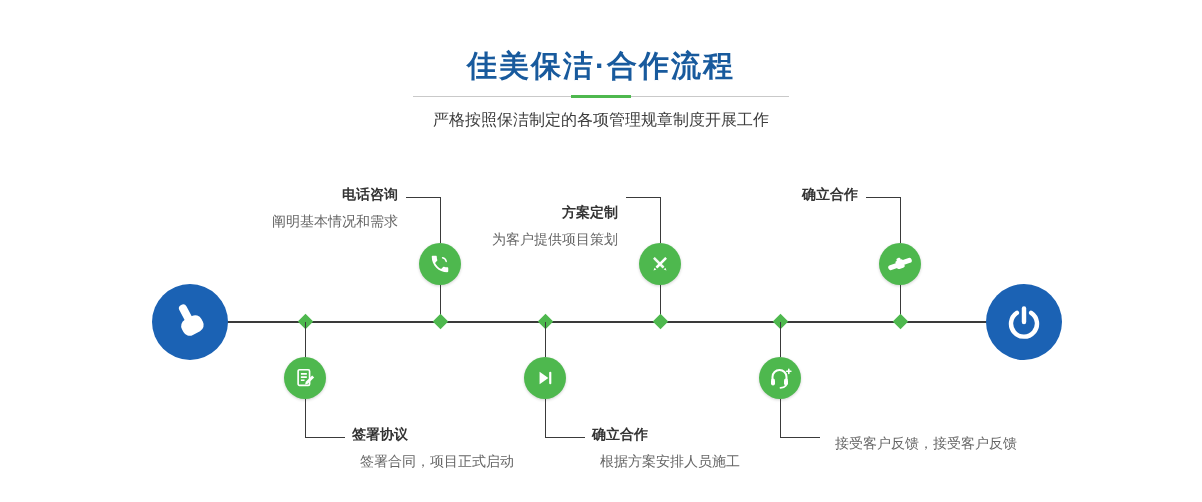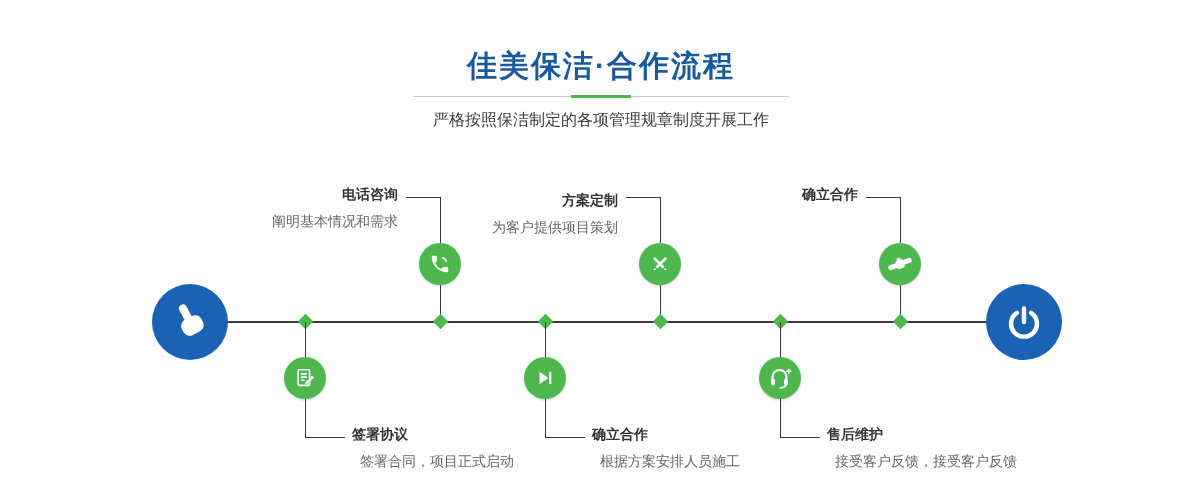--- a/index.html
+++ b/index.html
@@ -80,21 +80,21 @@
           <path fill="#fff" d="M6.62 10.79c1.44 2.83 3.76 5.14 6.59 6.59l2.2-2.2c.27-.27.67-.36 1.02-.24 1.12.37 2.33.57 3.57.57.55 0 1 .45 1 1V20c0 .55-.45 1-1 1-9.39 0-17-7.61-17-17 0-.55.45-1 1-1h3.5c.55 0 1 .45 1 1 0 1.25.2 2.45.57 3.57.11.35.03.74-.25 1.02l-2.2 2.2z"></path>
           <path d="M14.8 5.2a5 5 0 0 1 4 4" stroke="#fff" fill="none" stroke-width="1.6" stroke-linecap="round"></path>
         </svg>
       </span>
     </div>
     <div class="conn v" style="left:440px;top:285px;height:37px;"></div>
     <div class="diamond" style="left:435px;top:316px;"></div>
   </div>
 
   <div>
-    <div class="label-top" style="top:192px;right:584px;">
+    <div class="label-top" style="top:204px;right:584px;">
       <div class="step-title">方案定制</div>
       <div class="step-desc">为客户提供项目策划</div>
     </div>
     <div class="conn h" style="left:626px;top:197px;width:34px;"></div>
     <div class="conn v" style="left:660px;top:197px;height:46px;"></div>
     <div class="node" style="left:639px;top:243px;">
       <span class="icon">
         <svg viewBox="0 0 24 24" width="22" height="22">
           <g fill="#fff">
             <g transform="rotate(45 12 12)">
@@ -186,18 +186,17 @@
           <rect x="3" y="12.5" width="4" height="7" rx="2" fill="#fff"></rect>
           <rect x="16" y="12.5" width="4" height="7" rx="2" fill="#fff"></rect>
           <path d="M18 19.5c-1.3 1.6-3.4 2.3-5.5 2.3" fill="none" stroke="#fff" stroke-width="1.8" stroke-linecap="round"></path>
           <path d="M20.8 3.2v4.2M18.7 5.3h4.2" stroke="#fff" stroke-width="1.6" stroke-linecap="round"></path>
         </svg>
       </span>
     </div>
     <div class="conn v" style="left:780px;top:399px;height:38px;"></div>
     <div class="conn h" style="left:780px;top:437px;width:40px;"></div>
     <div class="label-bottom" style="top:426px;left:827px;">
-      <div class="step-title">售后维护</div>
       <div class="step-desc">接受客户反馈，接受客户反馈</div>
     </div>
   </div>
 
 </div>
 
 </body></html>

